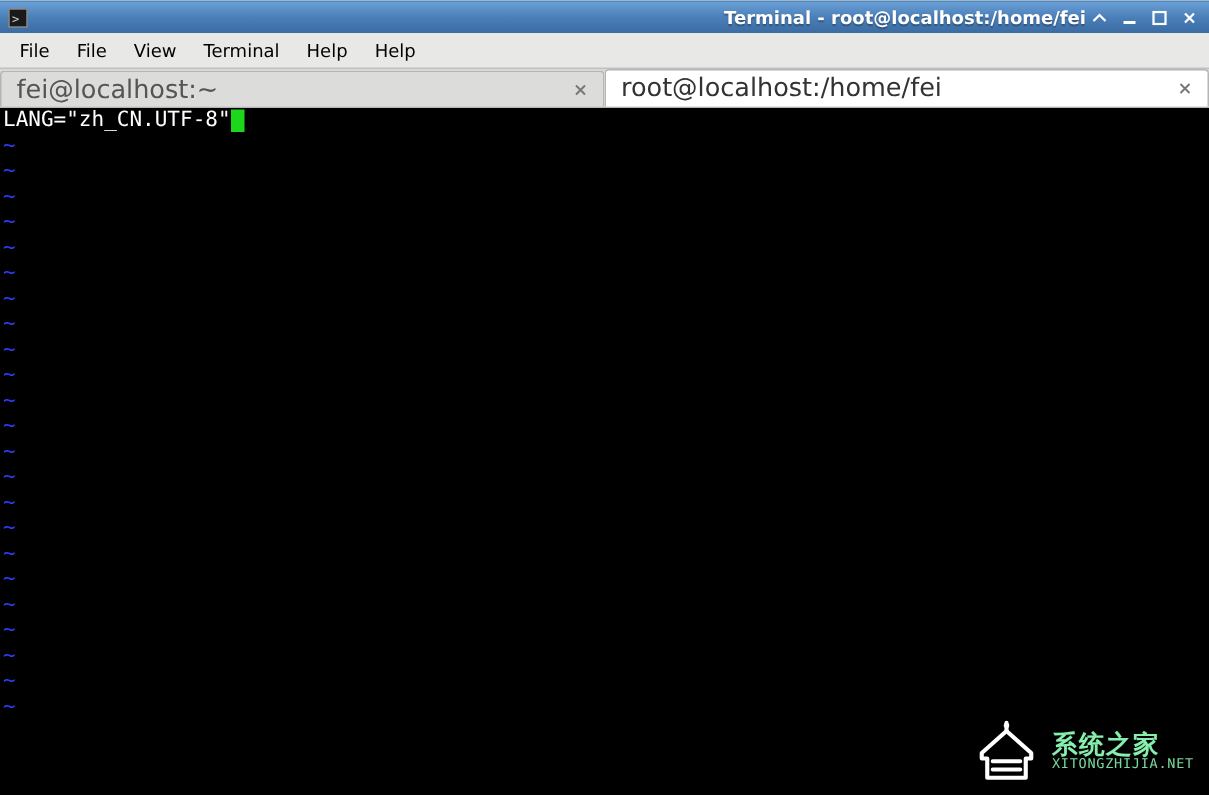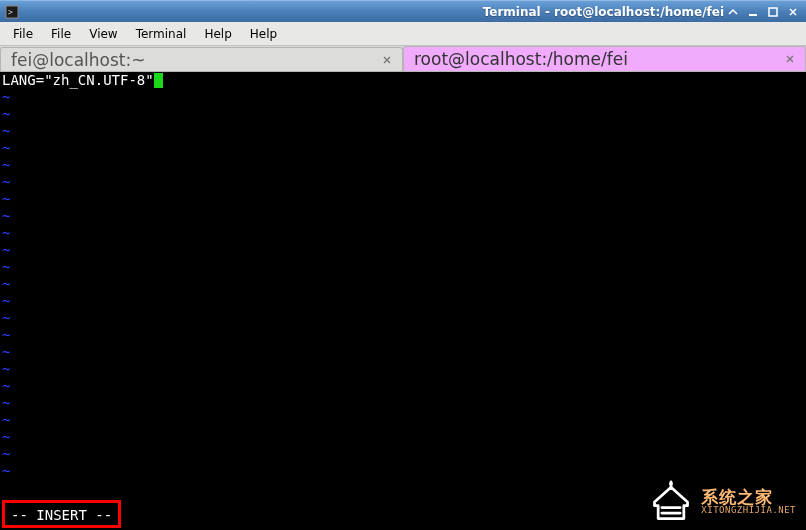--- a/index.html
+++ b/index.html
@@ -75,21 +75,21 @@
       color: #333;
       margin-right: 0;
       border-radius: 3px 3px 0 0;
       position: relative;
     }
     .tab.inactive {
       background: #dcdcda;
       color: #555;
     }
     .tab.active {
-      background: #f0abfc;
+      background: #ffffff;
       height: 25px;
       z-index: 2;
     }
     .tab .tab-label { flex: 1; white-space: nowrap; overflow: hidden; text-overflow: ellipsis; }
     .tab .tab-close {
       width: 14px; height: 14px;
       display: flex; align-items: center; justify-content: center;
       color: #777; font-size: 11px;
       margin-left: 6px;
     }
@@ -129,21 +129,21 @@
       white-space: pre;
     }
 
     .watermark {
       position: absolute;
       right: 10px;
       bottom: 6px;
       display: flex;
       align-items: center;
       gap: 8px;
-      color: #fdba74;
+      color: #86efac;
       pointer-events: none;
     }
     .watermark .logo {
       width: 44px; height: 44px;
       display: flex; align-items: center; justify-content: center;
     }
     .watermark .wm-text { display: flex; flex-direction: column; line-height: 1.1; }
     .watermark .wm-main { font-size: 17px; font-weight: bold; letter-spacing: 1px; }
     .watermark .wm-sub { font-size: 9px; letter-spacing: 0.5px; opacity: 0.9; }
   </style>
@@ -229,23 +229,20 @@
   <div class="term-line tilde">~</div>
   <div class="term-line tilde">~</div>
   <div class="term-line tilde">~</div>
   <div class="term-line tilde">~</div>
   <div class="term-line tilde">~</div>
   <div class="term-line tilde">~</div>
   <div class="term-line tilde">~</div>
   <div class="term-line tilde">~</div>
   <div class="term-line tilde">~</div>
 
-  <div class="insert-box">
-    <span class="insert-text">-- INSERT --</span>
-  </div>
 
   <div class="watermark">
     <span class="logo">
       <svg width="44" height="44" viewBox="0 0 48 48">
         <path d="M6 24 L24 8 L42 24 L42 28 L38 28 L38 42 L10 42 L10 28 L6 28 Z" fill="none" stroke="#fff" stroke-width="3" stroke-linejoin="round"></path>
         <path d="M24 8 L24 2 M14 30 L34 30 M14 36 L34 36" stroke="#fff" stroke-width="3" stroke-linecap="round"></path>
         <circle cx="24" cy="4" r="2" fill="#fff"></circle>
       </svg>
     </span>
     <span class="wm-text">

